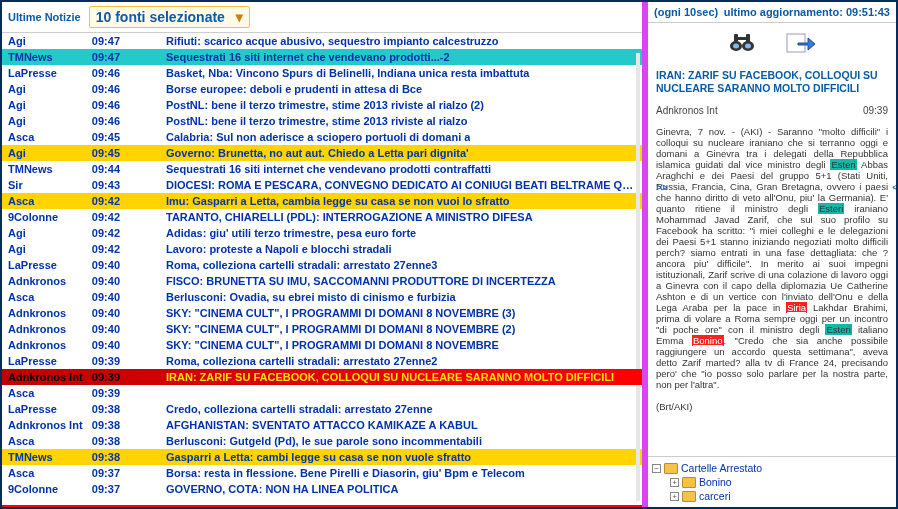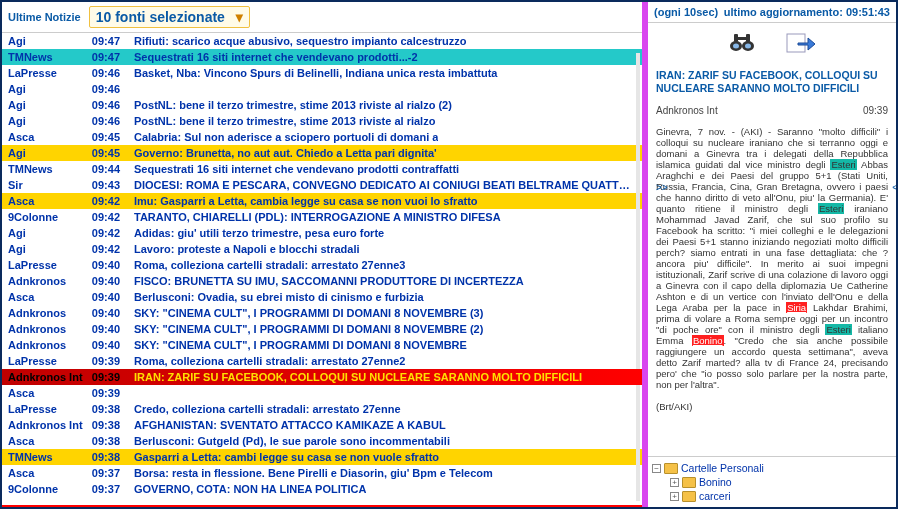--- a/index.html
+++ b/index.html
@@ -8,21 +8,21 @@
   .left { flex: 1; display: flex; flex-direction: column; border-right: 6px solid #d946ef; overflow: hidden; }
   .right { width: 248px; display: flex; flex-direction: column; }
   .topbar { display: flex; align-items: center; padding: 4px 6px; border-bottom: 1px solid #ccc; gap: 8px; }
   .topbar-label { color: #0a5aa6; font-weight: bold; }
   .dropdown { border: 1px solid #f0c040; background: #fffbe8; padding: 2px 24px 2px 6px; color: #0a5aa6; font-weight: bold; font-size: 14px; position: relative; border-radius: 2px; cursor: pointer; }
   .dropdown::after { content: "▾"; position: absolute; right: 6px; color: #d08000; }
   .table { flex: 1; overflow-y: auto; position: relative; }
   .row { display: flex; align-items: center; padding: 1px 6px; line-height: 14px; font-weight: bold; color: #0033aa; white-space: nowrap; overflow: hidden; }
   .row .source { width: 76px; flex-shrink: 0; }
   .row .time { width: 36px; flex-shrink: 0; text-align: right; margin-right: 14px; }
-  .row .title { overflow: hidden; text-overflow: ellipsis; }
+  .row .title { overflow: hidden; text-overflow: ellipsis; margin-left: 32px; }
   .row.bg-cyan { background: #24c9c9; }
   .row.bg-yellow { background: #ffd400; }
   .row.highlight { background: linear-gradient(90deg, #c00000, #ff0000 100%); color: #ffe000; position: relative; }
   .row.highlight .source, .row.highlight .time { color: #000; }
   .row.highlight::after { content: ""; position: absolute; right: -14px; top: -4px; border-left: 16px solid #ff0000; border-top: 11px solid transparent; border-bottom: 11px solid transparent; }
   .scroll-indicator { position: absolute; right: 2px; top: 20px; bottom: 4px; width: 4px; background: #e6e6e6; }
   .right-top { display: flex; justify-content: space-between; padding: 4px 6px; border-bottom: 1px solid #ccc; font-weight: bold; color: #0a5aa6; }
   .right-icons { display: flex; justify-content: center; gap: 30px; padding: 8px 0; }
   .detail-title { color: #0a5aa6; font-weight: bold; padding: 4px 8px; line-height: 13px; font-size: 10.5px; }
   .detail-meta { display: flex; justify-content: space-between; padding: 6px 8px; color: #444; font-size: 10px; }
@@ -60,20 +60,21 @@
           <span class="title">Sequestrati 16 siti internet che vendevano prodotti...-2</span>
         </div>
         <div class="row">
           <span class="source">LaPresse</span>
           <span class="time">09:46</span>
           <span class="title">Basket, Nba: Vincono Spurs di Belinelli, Indiana unica resta imbattuta</span>
         </div>
         <div class="row">
           <span class="source">Agi</span>
           <span class="time">09:46</span>
+          <span class="title">Borse europee: deboli e prudenti in attesa di Bce</span>
         </div>
         <div class="row">
           <span class="source">Agi</span>
           <span class="time">09:46</span>
           <span class="title">PostNL: bene il terzo trimestre, stime 2013 riviste al rialzo (2)</span>
         </div>
         <div class="row">
           <span class="source">Agi</span>
           <span class="time">09:46</span>
           <span class="title">PostNL: bene il terzo trimestre, stime 2013 riviste al rialzo</span>
@@ -236,21 +237,21 @@
           <span>&lt;&lt;</span>
         </div>
       <span id="detail-body-text">Ginevra, 7 nov. - (AKI) - Saranno "molto difficili" i colloqui su nucleare iraniano che si terranno oggi e domani a Ginevra tra i delegati della Repubblica islamica guidati dal vice ministro degli <span class="hl">Esteri</span> Abbas Araghchi e dei Paesi del gruppo 5+1 (Stati Uniti, Russia, Francia, Cina, Gran Bretagna, ovvero i paesi che hanno diritto di veto all'Onu, piu' la Germania). E' quanto ritiene il ministro degli <span class="hl">Esteri</span> iraniano Mohammad Javad Zarif, che sul suo profilo su Facebook ha scritto: "i miei colleghi e le delegazioni dei Paesi 5+1 stanno iniziando negoziati molto difficili perch? siamo entrati in una fase dettagliata: che ? ancora piu' difficile". In merito ai suoi impegni istituzionali, Zarif scrive di una colazione di lavoro oggi a Ginevra con il capo della diplomazia Ue Catherine Ashton e di un vertice con l'inviato dell'Onu e della Lega Araba per la pace in <span class="hl-red">Siria</span> Lakhdar Brahimi, prima di volare a Roma sempre oggi per un incontro "di poche ore" con il ministro degli <span class="hl">Esteri</span> italiano Emma <span class="hl-red">Bonino</span>. "Credo che sia anche possibile raggiungere un accordo questa settimana", aveva detto Zarif marted? alla tv di France 24, precisando pero' che "io posso solo parlare per la nostra parte, non per l'altra".</span>
       <br><br>
       <span>(Brt/AKI)</span>
     </div>
     <div class="tree">
       <div class="tree-row">
         <span class="minusbox">−</span>
         <span class="folder tree-icon"></span>
-        <span>Cartelle Personali</span>
+        <span>Cartelle Arrestato</span>
       </div>
       <div class="tree-row indent1">
         <span class="plusbox">+</span>
         <span class="folder tree-icon"></span>
         <span>Bonino</span>
       </div>
       <div class="tree-row indent1">
         <span class="plusbox">+</span>
         <span class="folder tree-icon"></span>
         <span>carceri</span>

